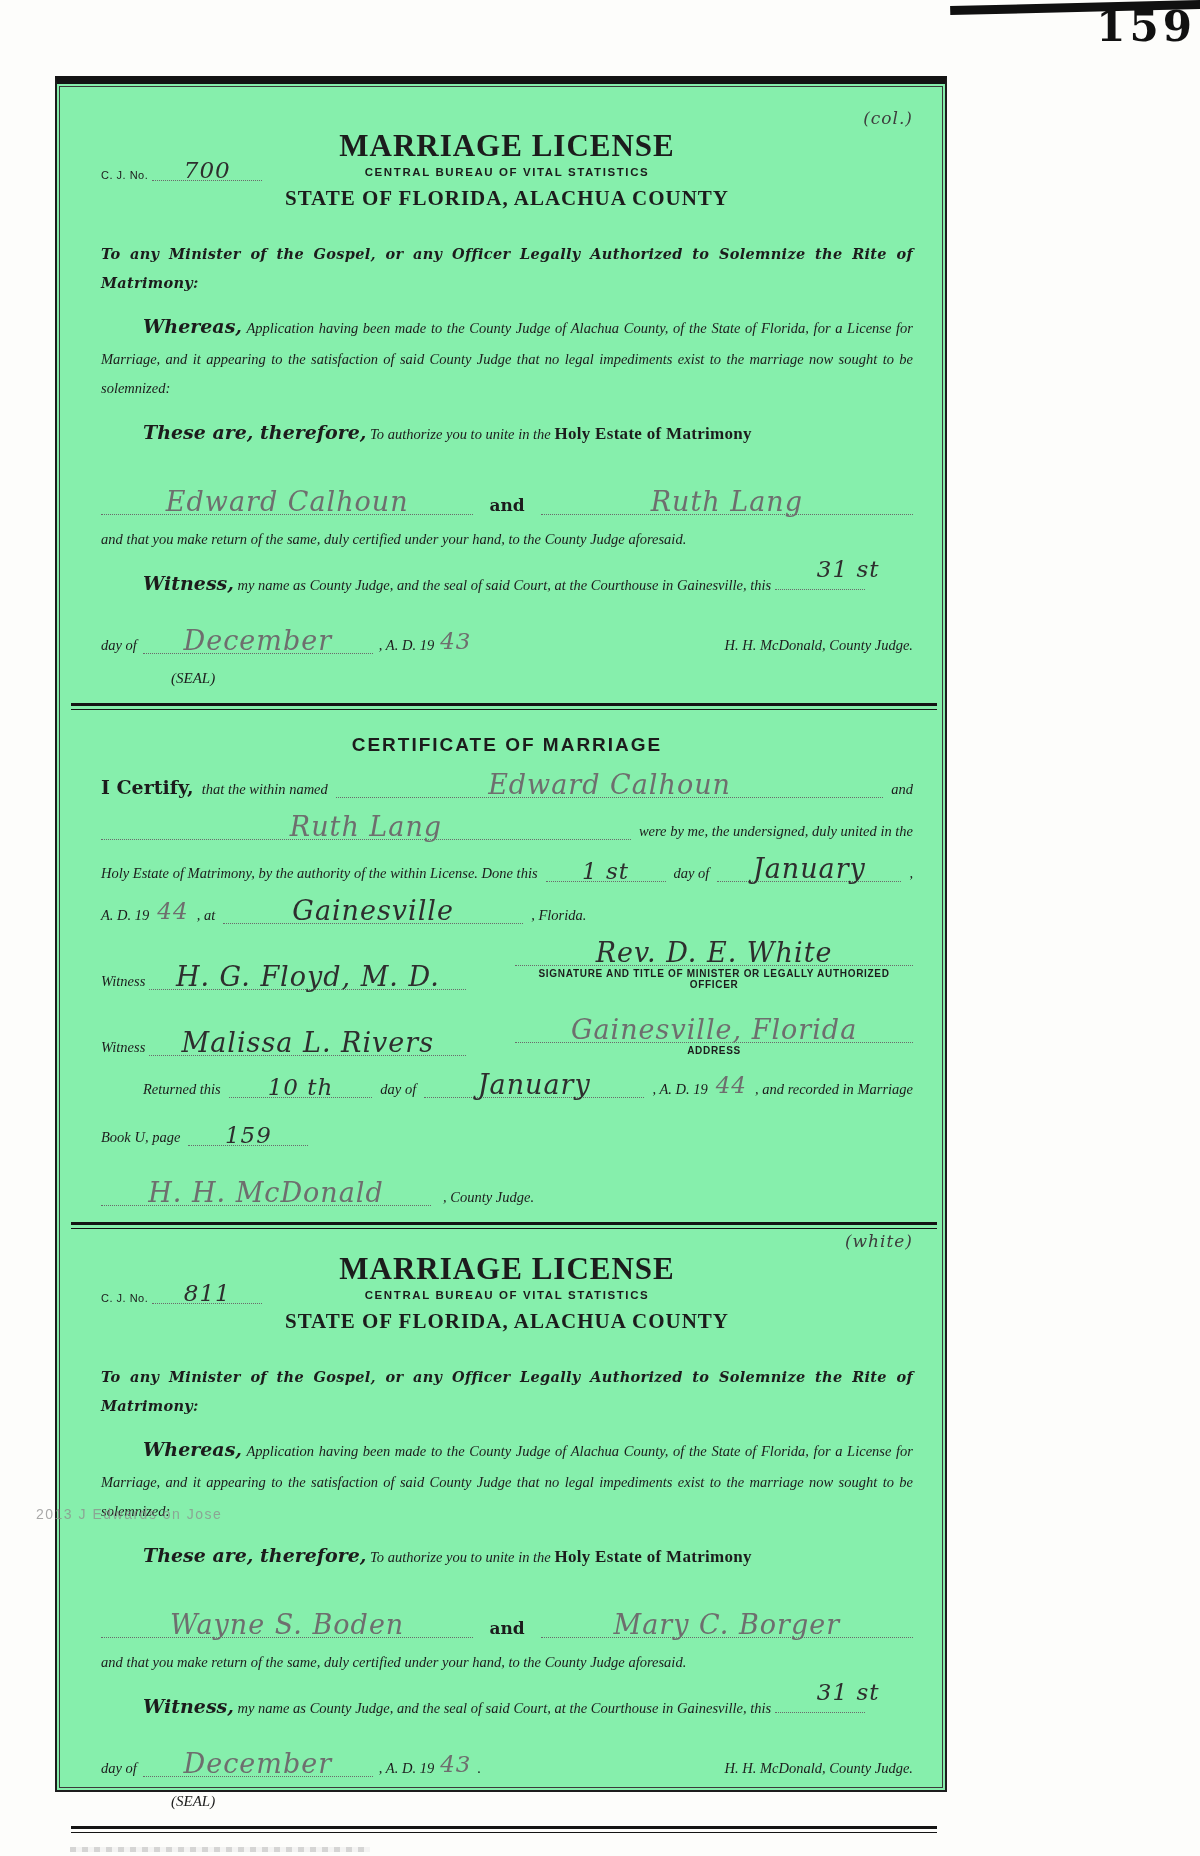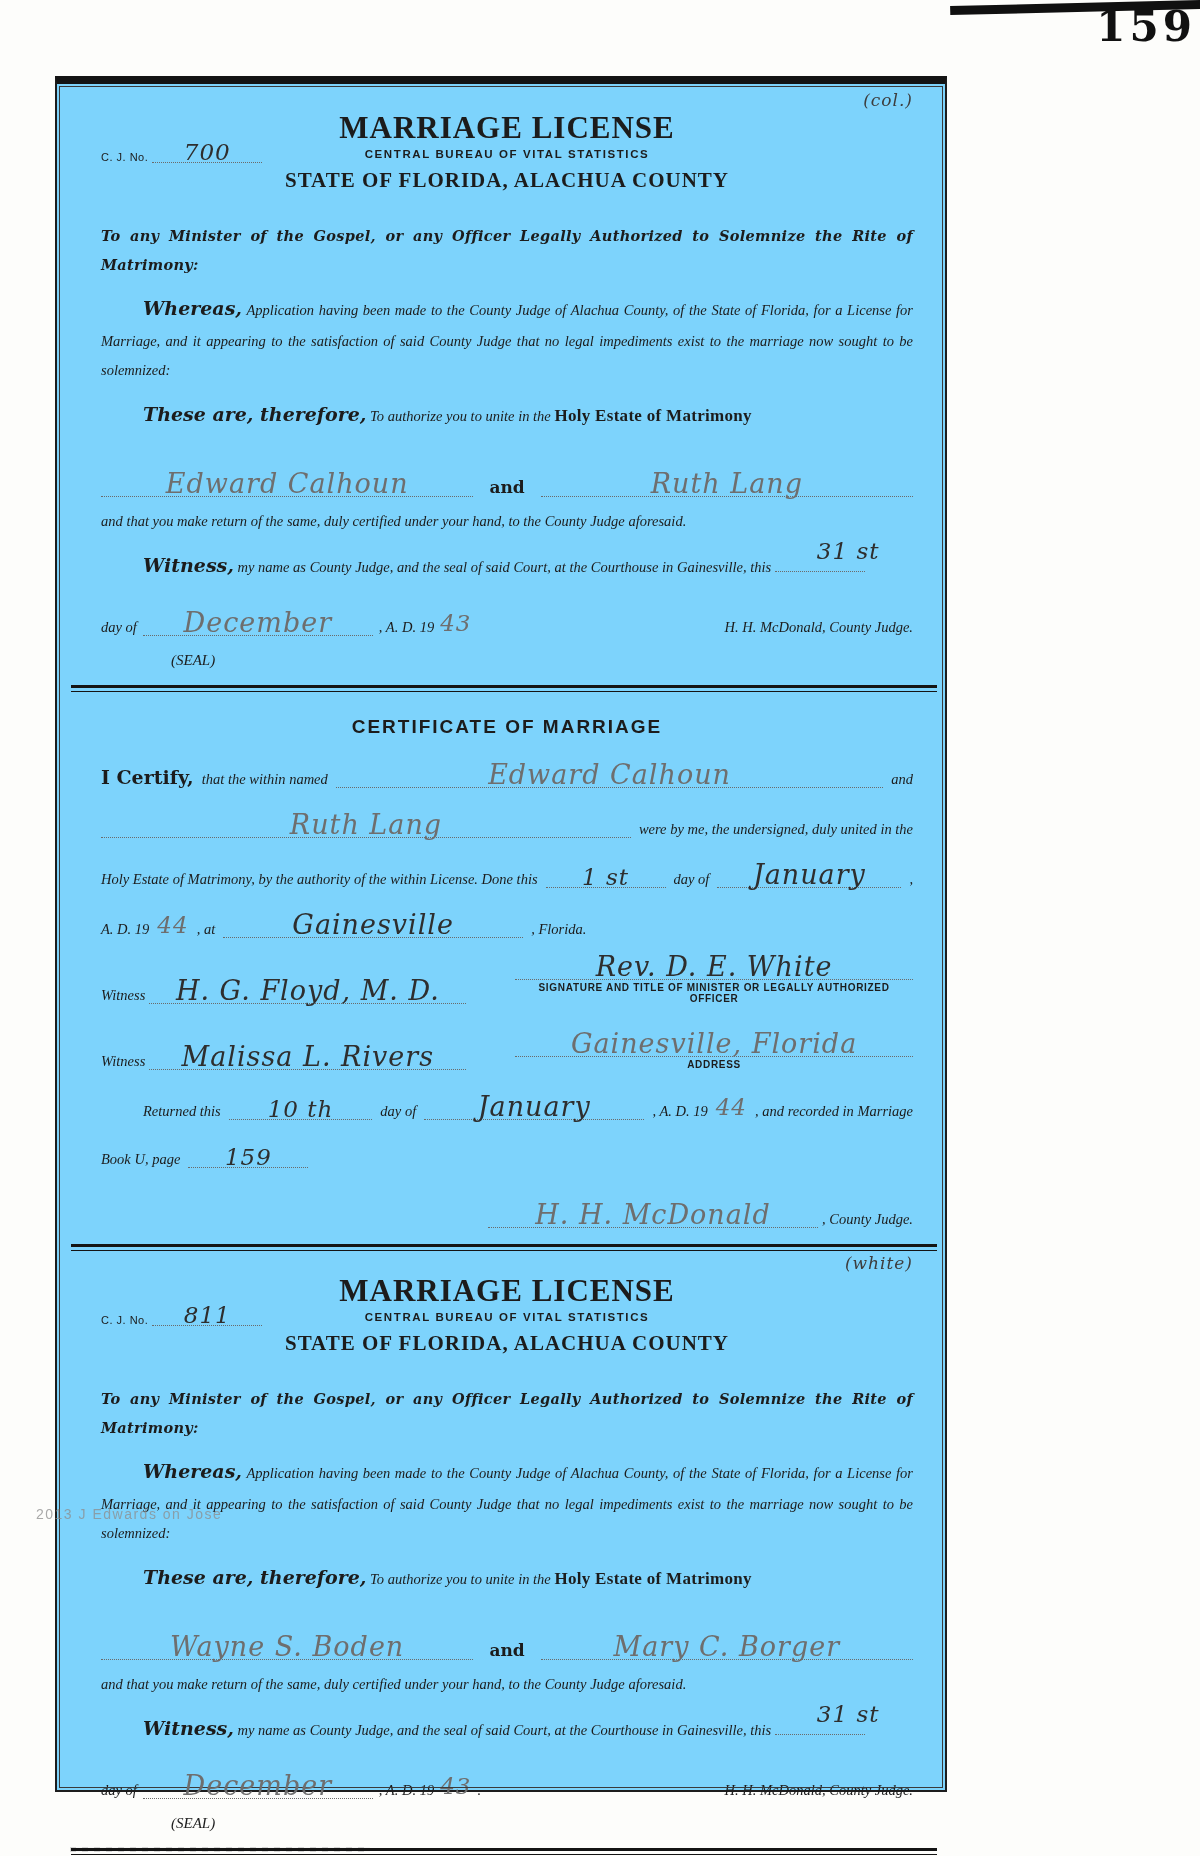--- a/index.html
+++ b/index.html
@@ -25,22 +25,22 @@
   }
   .watermark {
     position:absolute; left:36px; top:1506px;
     font-family:"Liberation Sans", sans-serif; font-size:14px;
     color:#8d8d8d; opacity:.75; letter-spacing:1.5px; z-index:5;
   }
   
   .frame {
     position:absolute; left:55px; top:76px; width:892px; height:1716px;
     border:2px solid #1d1d1d; border-top:8px solid #141414;
-    background:#7dd3fc; box-sizing:border-box;
-    padding:4px 32px 0 44px;
+    background:#86efac; box-sizing:border-box;
+    padding:22px 32px 0 44px;
   }
   .frame::before {
     content:""; position:absolute; inset:2px; border:1px solid #3a3a3a;
     pointer-events:none;
   }
   
   .rule {
     margin:16px -24px 0 -30px; height:3px;
     border-top:3px solid #141414; border-bottom:1px solid #141414;
   }
@@ -110,33 +110,33 @@
     font-style:italic; font-size:14.5px; height:30px;
   }
   .judge-printed { margin-left:auto; font-style:italic; font-size:14.5px; white-space:nowrap; }
   .seal { margin:16px 0 8px 70px; font-size:15px; }
   
   .cert-title {
     margin:24px 0 6px; text-align:center;
     font-family:"Liberation Sans", sans-serif; font-weight:bold;
     font-size:19px; letter-spacing:2px;
   }
-  .cline { display:flex; align-items:flex-end; gap:8px; font-size:14.5px; margin-top:28px; height:22px; }
+  .cline { display:flex; align-items:flex-end; gap:8px; font-size:14.5px; margin-top:20px; height:22px; }
   .witness-pair { display:flex; justify-content:space-between; align-items:flex-end; margin-top:36px; height:30px; }
   .wit-left { display:flex; align-items:flex-end; gap:4px; width:45%; font-style:italic; font-size:14.5px; }
   .sig-stack { width:49%; }
   .sig-stack .fl { display:block; width:100%; }
   .cap {
     margin-top:2px; text-align:center; text-transform:uppercase;
     font-family:"Liberation Sans", sans-serif; font-weight:bold;
     font-size:10px; letter-spacing:.7px; color:#1c1c1c;
   }
   .returned-row { padding-left:42px; }
   .book-row { margin-top:22px; height:26px; }
-  .judge-row { display:flex; justify-content:flex-end; align-items:flex-end; gap:4px; margin-top:26px; height:34px; font-style:italic; font-size:14.5px; }
+  .judge-row { display:flex; align-items:flex-end; gap:12px; margin-top:26px; height:34px; font-style:italic; font-size:14.5px; }
 </style>
 </head>
 <body>
 
 <div class="sheet">
   <div class="scan-streak"></div>
   <div class="page-number">159</div>
   <div class="watermark">2013 J Edwards on Jose</div>
   <div class="scan-bottom"></div>
 

